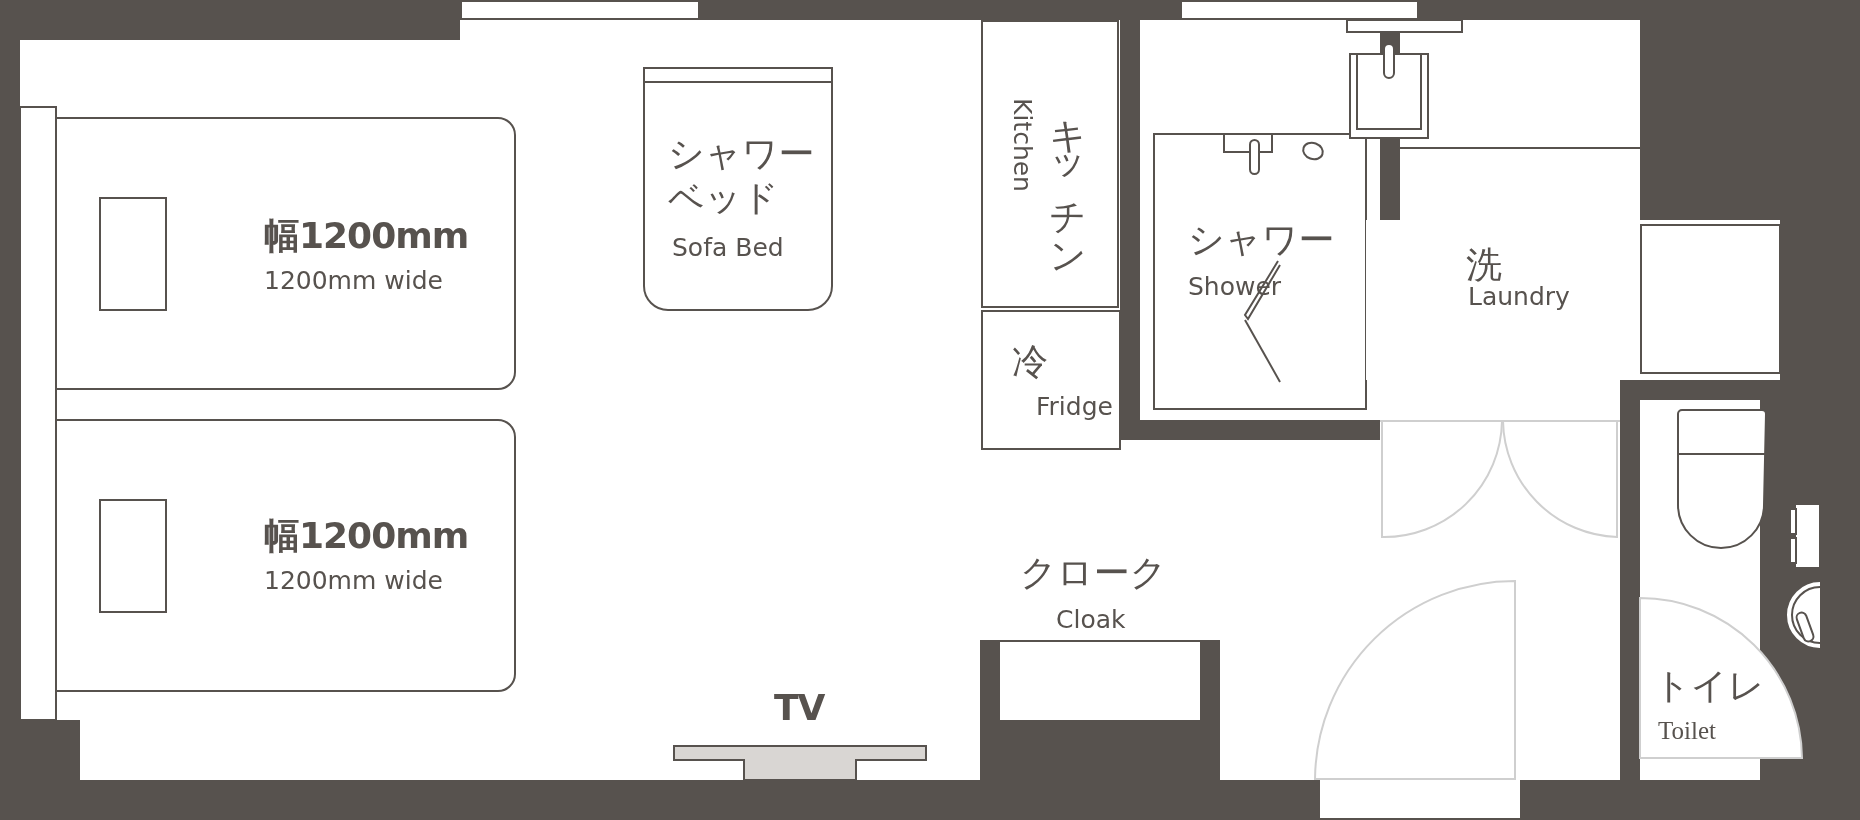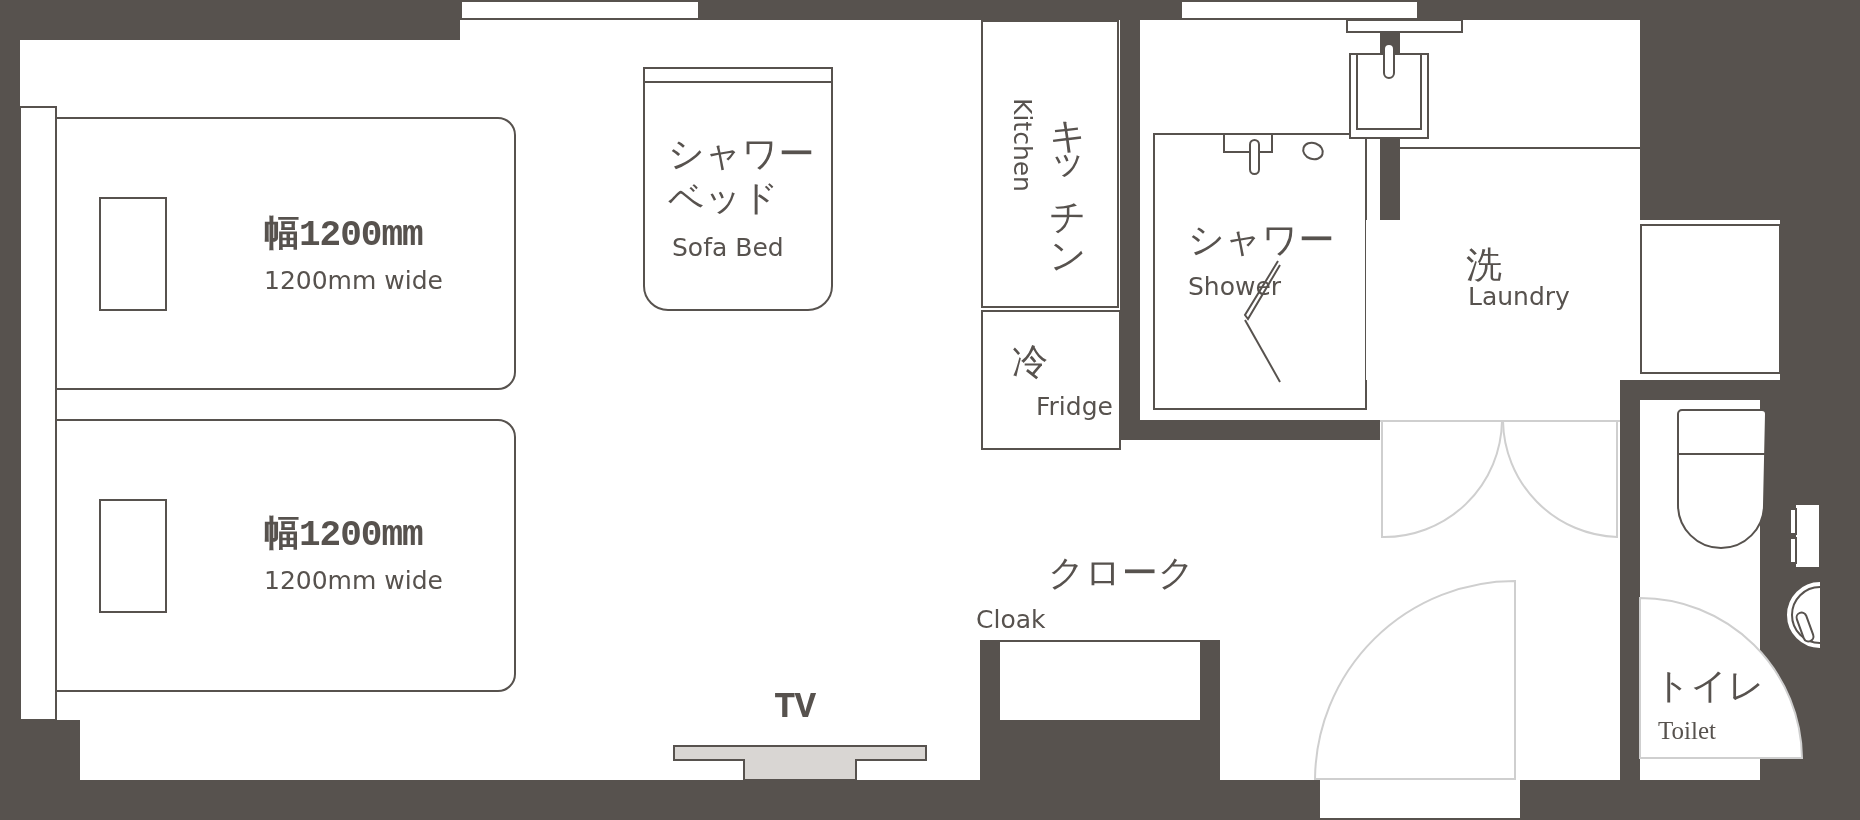--- a/index.html
+++ b/index.html
@@ -1,19 +1,19 @@
 <!DOCTYPE html>
 <html><head>
 <meta charset="utf-8">
 <style>
   html, body { margin:0; padding:0; background:#57524e; }
   body { width:1860px; height:820px; overflow:hidden; position:relative; font-family:"DejaVu Sans", "Liberation Sans", sans-serif; }
   svg { position:absolute; left:0; top:0; }
   .lbl { position:absolute; color:#57524e; white-space:nowrap; line-height:1; }
-  .jp-big { font-size:36px; font-weight:bold; letter-spacing:-1px;font-family:Liberation Mono, monospace; }
+  .jp-big { font-size:36px; font-weight:bold; letter-spacing:-1px; }
   .jp-mid { font-size:36px; }
   .en { font-size:25px; }
   .vert { writing-mode:vertical-rl; }
 </style>
 </head>
 <body>
 
 <svg width="1860" height="820" viewBox="0 0 1860 820">
 
   <rect x="0" y="0" width="1860" height="820" fill="#57524e"></rect>
@@ -119,19 +119,19 @@
 
 <div class="lbl jp-mid" style="left:1012px;top:344px;">冷</div>
 <div class="lbl en" style="left:1012px;top:394px;margin-left:24px;">Fridge</div>
 
 <div class="lbl jp-mid" style="left:1188px;top:222px;">シャワー</div>
 <div class="lbl en" style="left:1188px;top:274px;text-align:center;">Shower</div>
 
 <div class="lbl jp-mid" style="left:1466px;top:247px;">洗</div>
 <div class="lbl en" style="left:1468px;top:284px;">Laundry</div>
 
-<div class="lbl jp-mid" style="left:1020px;top:555px;margin-left:28px;">クローク</div>
-<div class="lbl en" style="left:976px;top:607px;text-align:center;">Cloak</div>
+<div class="lbl jp-mid" style="left:1020px;top:555px;">クローク</div>
+<div class="lbl en" style="left:1056px;top:607px;text-align:center;">Cloak</div>
 
 <div class="lbl jp-big" style="left:774px;top:690px;">TV</div>
 
 <div class="lbl jp-mid" style="left:1654px;top:668px;">トイレ</div>
 <div class="lbl en" style="left:1658px;top:718px;font-family:Liberation Serif, serif;">Toilet</div>
 
 </body></html>

